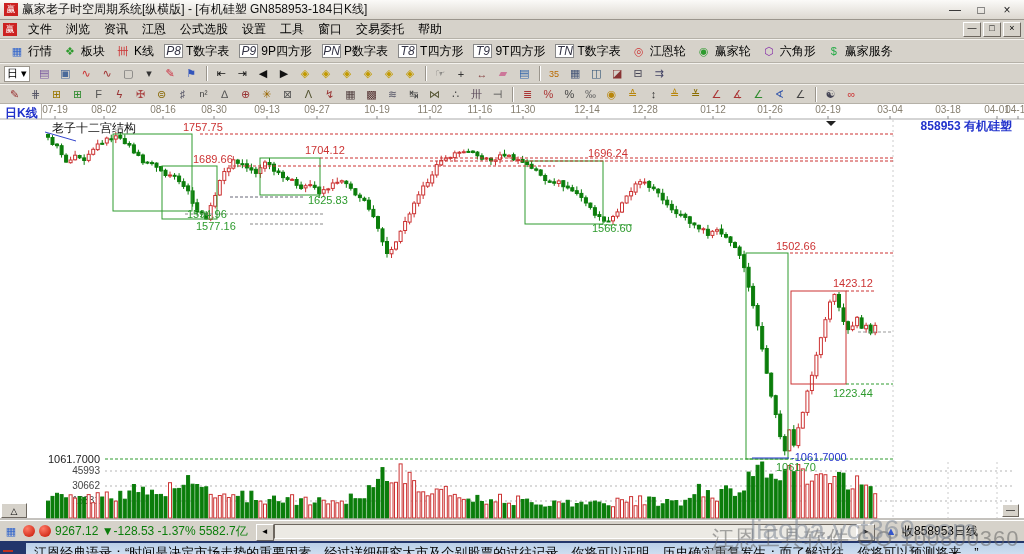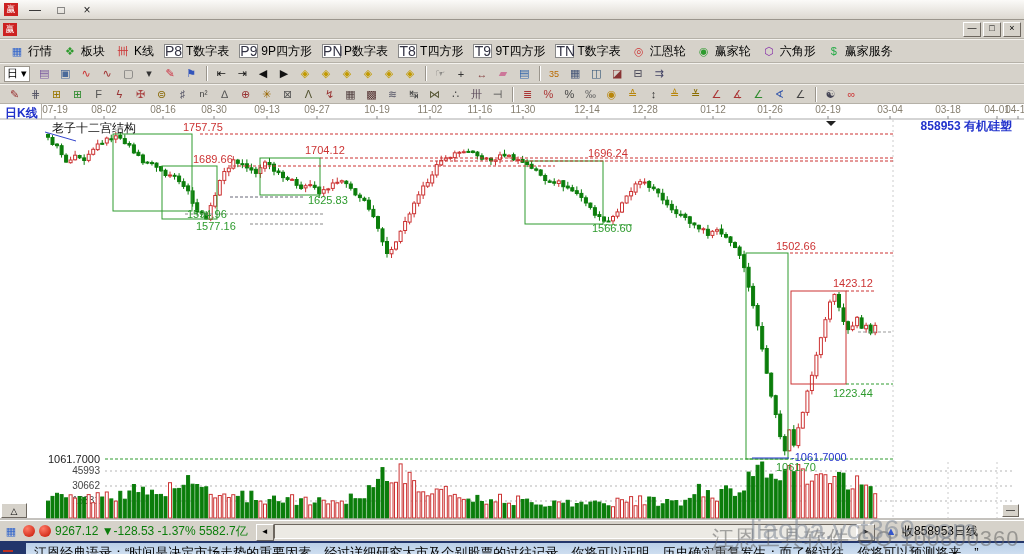--- a/index.html
+++ b/index.html
@@ -20,21 +20,21 @@
            border-color:#fff #6d675f #6d675f #fff;font-size:9px;line-height:11px;text-align:center;}
   
   .tb{display:flex;align-items:center;background:#d6d2ca;border-top:1px solid #f4f2ee;
       border-bottom:1px solid #b5b1a8;padding:0 4px;}
   .tb1{height:22px;}
   .tb2{height:19px;}
   .tb3{height:18px;}
   .tb-item{display:flex;align-items:center;gap:3px;padding:1px 5px;white-space:nowrap;}
   .gi{width:16px;height:14px;display:inline-flex;align-items:center;justify-content:center;font-size:11px;}
   .badge{display:inline-block;width:17px;height:12px;border:1px solid #888;background:#fff;
-         font-size:14px;line-height:12px;text-align:center;color:#334;}
+         font-size:12px;line-height:12px;text-align:center;color:#334;font-style:italic;}
   .ib{width:19px;height:16px;display:inline-flex;align-items:center;justify-content:center;
       font-size:11px;margin:0 1px;}
   .sep{width:1px;height:15px;background:#9a958c;box-shadow:1px 0 0 #fff;margin:0 4px;flex:none;}
   .period{display:inline-flex;align-items:center;border:1px solid #9a958c;background:#fff;
           height:14px;padding:0 2px;margin-right:4px;font-size:11px;}
   
   .content{position:relative;height:416px;background:#fff;}
   .content svg{position:relative;z-index:2;display:block;}
   .mode-label{position:absolute;z-index:3;left:5px;top:1px;color:#2233cc;font-weight:bold;font-size:12px;}
   .vdiv{position:absolute;z-index:3;left:41px;top:0;width:1px;height:15px;background:#b5b1a8;}
@@ -68,27 +68,40 @@
   .qgrip{position:absolute;left:0;top:0;width:26px;height:100%;background:#23366b;}
   .qgrip i{position:absolute;left:3px;top:7px;width:10px;height:2px;background:#c03020;}
 </style>
 </head>
 <body>
 
 <div class="win">
 
   <div class="titlebar">
     <span class="logo">赢</span>
+    <span class="title">赢家老子时空周期系统[纵横版] - [有机硅塑  GN858953-184日K线]</span>
     <span class="winbtn">—</span>
     <span class="winbtn">□</span>
     <span class="winbtn">×</span>
   </div>
 
   <div class="menubar">
     <span class="logo">赢</span>
+    <span id="menu-list" style="display:flex;">
+        <span class="menu-item">文件</span>
+        <span class="menu-item">浏览</span>
+        <span class="menu-item">资讯</span>
+        <span class="menu-item">江恩</span>
+        <span class="menu-item">公式选股</span>
+        <span class="menu-item">设置</span>
+        <span class="menu-item">工具</span>
+        <span class="menu-item">窗口</span>
+        <span class="menu-item">交易委托</span>
+        <span class="menu-item">帮助</span>
+      </span>
     <span class="spacer"></span>
     <span class="mdi-btn">—</span>
     <span class="mdi-btn">□</span>
     <span class="mdi-btn">×</span>
   </div>
 
   <div class="tb tb1" id="tb1">
       <span class="tb-item">
         <span class="gi" style="color: rgb(51, 102, 204);">▦</span>
         <span>行情</span>

